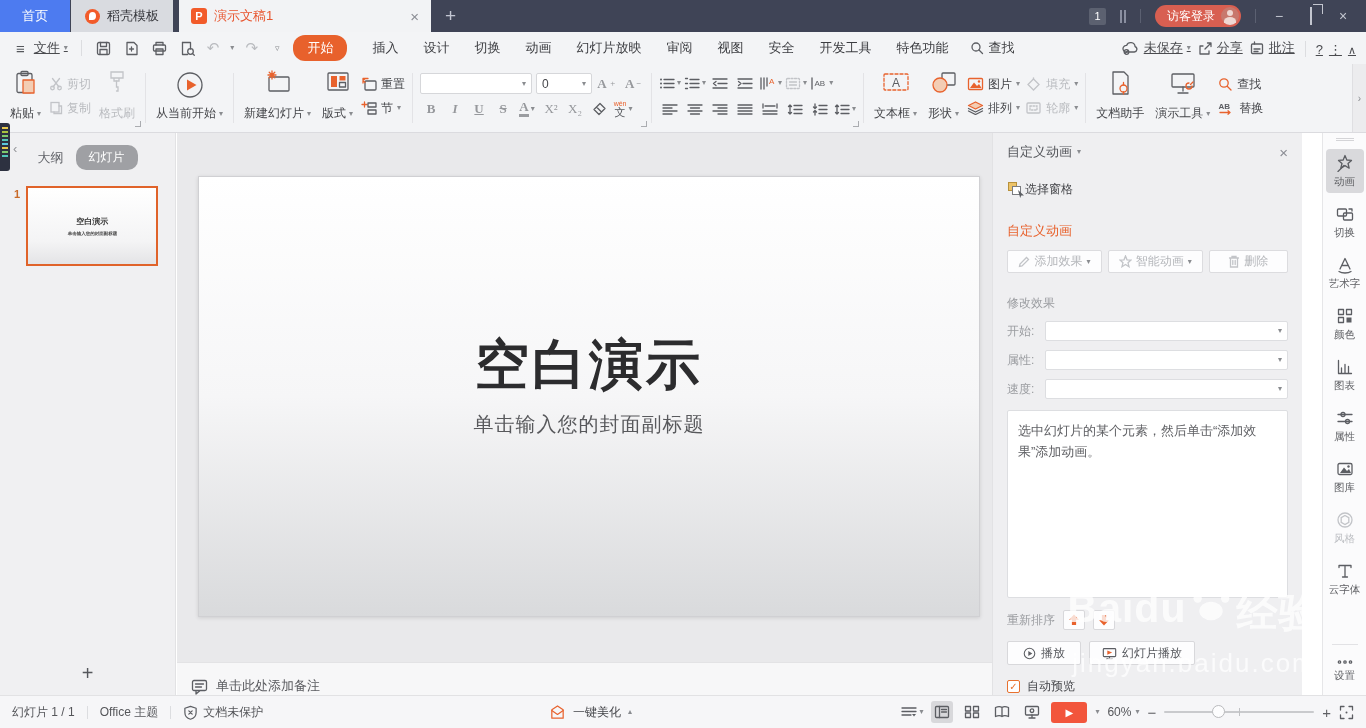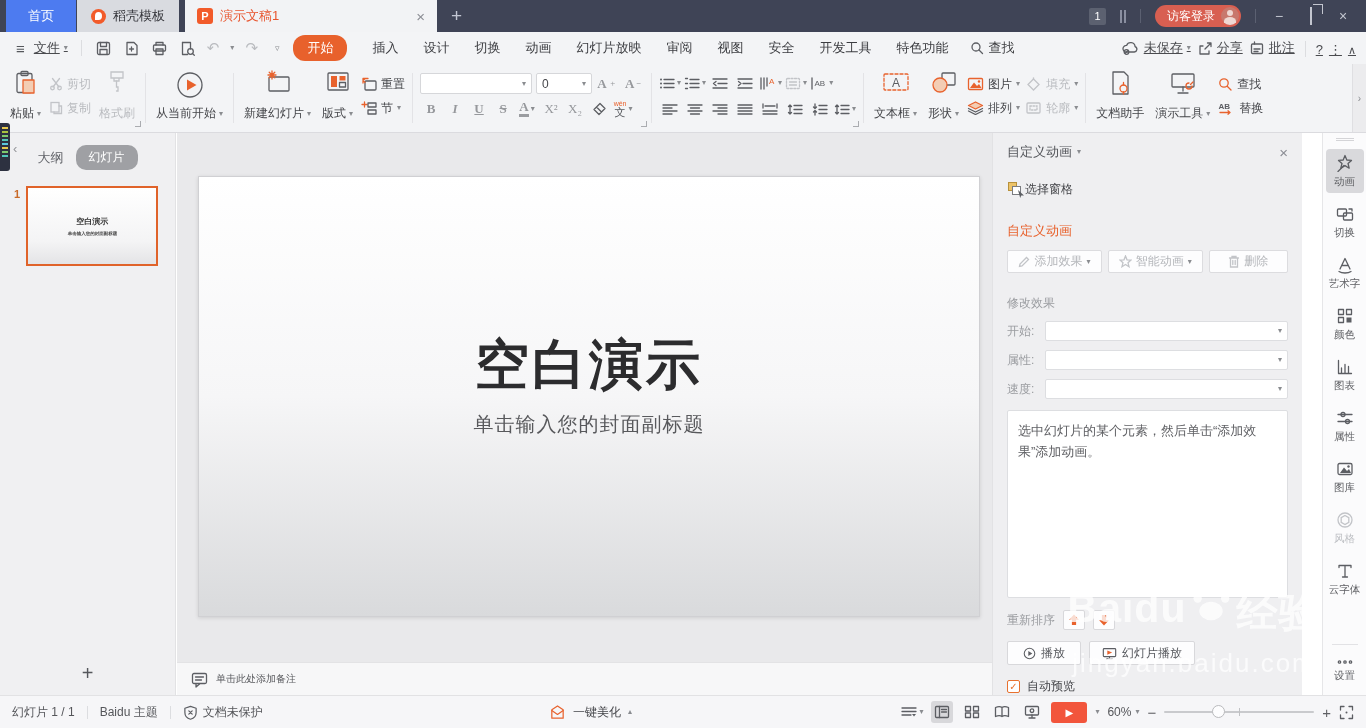--- a/index.html
+++ b/index.html
@@ -7,21 +7,21 @@
   body { position:relative; font-family:"Liberation Sans","DejaVu Sans",sans-serif; background:#fff; color:#3f4043; font-size:13px; }
   svg { display:block; }
   svg .st { stroke:#5c5e63; stroke-width:1.3; fill:none; stroke-linecap:round; stroke-linejoin:round; }
   svg .so { stroke:#e8622d; stroke-width:1.3; fill:none; stroke-linecap:round; stroke-linejoin:round; }
   svg .fo { fill:#e8622d; stroke:none; }
   svg .ft { fill:#f3cdb4; stroke:none; }
   svg .sd { stroke:#c2c4c8; stroke-width:1.3; fill:none; stroke-linecap:round; }
   svg .fg { fill:#5c5e63; stroke:none; }
 
   
-  .titlebar { position:absolute; left:0; top:0; width:1366px; height:32px; background:#3f4456; display:flex; align-items:stretch;padding-left:6px; }
+  .titlebar { position:absolute; left:0; top:0; width:1366px; height:32px; background:#3f4456; display:flex; align-items:stretch; }
   .tab { display:flex; align-items:center; gap:7px; font-size:13px; }
   .tab-home { background:#4d7bf0; color:#fff; padding:0 22px; }
   .tab-docer { background:#d9dbe0; color:#34353a; padding:0 14px; margin-left:1px; }
   .tab-doc { background:#f2f3f5; color:#e8552e; padding:0 12px; width:252px; margin-left:6px; }
   .tab-doc .grow { flex:1; }
   .tab-close { color:#8b8d94; font-size:15px; cursor:default; }
   .newtab { color:#c2c6d2; font-size:19px; display:flex; align-items:center; padding:0 14px; }
   .docer-ic { width:15px; height:15px; border-radius:50%; background:#f25b2a; position:relative; }
   .docer-ic::after { content:""; position:absolute; left:4px; top:3px; width:7px; height:8px; border-radius:50% 50% 50% 0; background:#fff; }
   .wpp-ic { width:16px; height:16px; border-radius:3px; background:#f25b2a; color:#fff; font-size:11px; font-weight:bold; display:flex; align-items:center; justify-content:center; }
@@ -85,21 +85,21 @@
   .thumb-title { font-size:8px; font-weight:bold; color:#333; margin-top:28px; }
   .thumb-sub { font-size:5px; font-weight:bold; color:#4a4a4a; margin-top:3px; transform:scale(.9); white-space:nowrap; }
   .add-slide { position:absolute; left:0; right:0; bottom:10px; text-align:center; font-size:20px; color:#55575c; }
 
   .canvas { position:absolute; left:177px; top:133px; width:835px; height:529px; background:#e9e9eb; }
   .slide { position:absolute; left:21px; top:43px; width:782px; height:441px; background:linear-gradient(180deg,#ffffff 0%,#f6f6f7 50%,#d9dadc 100%); border:1px solid #d0d0d3; box-shadow:0 1px 4px rgba(0,0,0,.12); }
   .slide-title { position:absolute; left:0; right:0; top:152px; text-align:center; font-size:54px; font-weight:bold; letter-spacing:3px; color:#2c2c2e; }
   .slide-sub { position:absolute; left:0; right:0; top:234px; text-align:center; font-size:20px; color:#58595c; letter-spacing:1px; }
   .v-scroll { position:absolute; right:1px; top:6px; width:6px; height:516px; }
   .v-scroll i { display:block; width:6px; height:190px; background:#d2d2d5; border-radius:3px; }
-  .notes-bar { position:absolute; left:177px; top:662px; width:835px; height:33px; background:#f7f7f8; border-top:1px solid #e3e3e5; display:flex; align-items:center; gap:8px; padding-left:14px; color:#595a5e; font-size:10px; }
+  .notes-bar { position:absolute; left:177px; top:662px; width:835px; height:33px; background:#f7f7f8; border-top:1px solid #e3e3e5; display:flex; align-items:flex-end; gap:8px; padding-left:14px; color:#595a5e; font-size:13px; }
 
   
   .task-pane { position:absolute; left:992px; top:133px; width:310px; height:562px; background:#efeff1; border-left:1px solid #e2e2e4; padding:10px 14px 0; }
   .tp-head { display:flex; align-items:center; gap:5px; color:#55575c; font-size:13px; }
   .tp-close { margin-left:auto; color:#8b8d94; font-size:15px; }
   .tp-selpane { display:flex; align-items:center; margin-top:20px; font-size:12px; color:#45464a; }
   .tp-orange { margin-top:24px; color:#e8622d; font-size:13px; }
   .tp-btnrow { display:flex; gap:6px; margin-top:10px; }
   .tp-btn { height:23px; background:#fdfdfe; border:1px solid #dcdcdf; border-radius:2px; display:flex; align-items:center; justify-content:center; gap:4px; font-size:12px; color:#b4b6ba; padding:0 8px; }
   .tp-section { margin-top:22px; color:#9a9ca0; font-size:12px; }
@@ -862,21 +862,21 @@
         </svg>
       <span>设置</span>
     </div>
   </div>
 </div>
 
 <div class="statusbar">
   <div class="sb-left">
     <span>幻灯片 1 / 1</span>
     <span class="sb-sep"></span>
-    <span>Baidu 主题</span>
+    <span>Office 主题</span>
     <span class="sb-sep"></span>
     <span style="display:flex;align-items:center;gap:5px">
       <svg width="15" height="15" viewBox="0 0 16 16">
           <path class="st" d="M8 1.5 L14 3.5 V8 C14 11.8 11.2 14.3 8 15.2 C4.8 14.3 2 11.8 2 8 V3.5 z"></path>
           <path class="st" d="M6.2 6.2 L9.8 9.8 M9.8 6.2 L6.2 9.8"></path>
         </svg>
       <span>文档未保护</span>
     </span>
   </div>
   <div class="sb-beautify">

